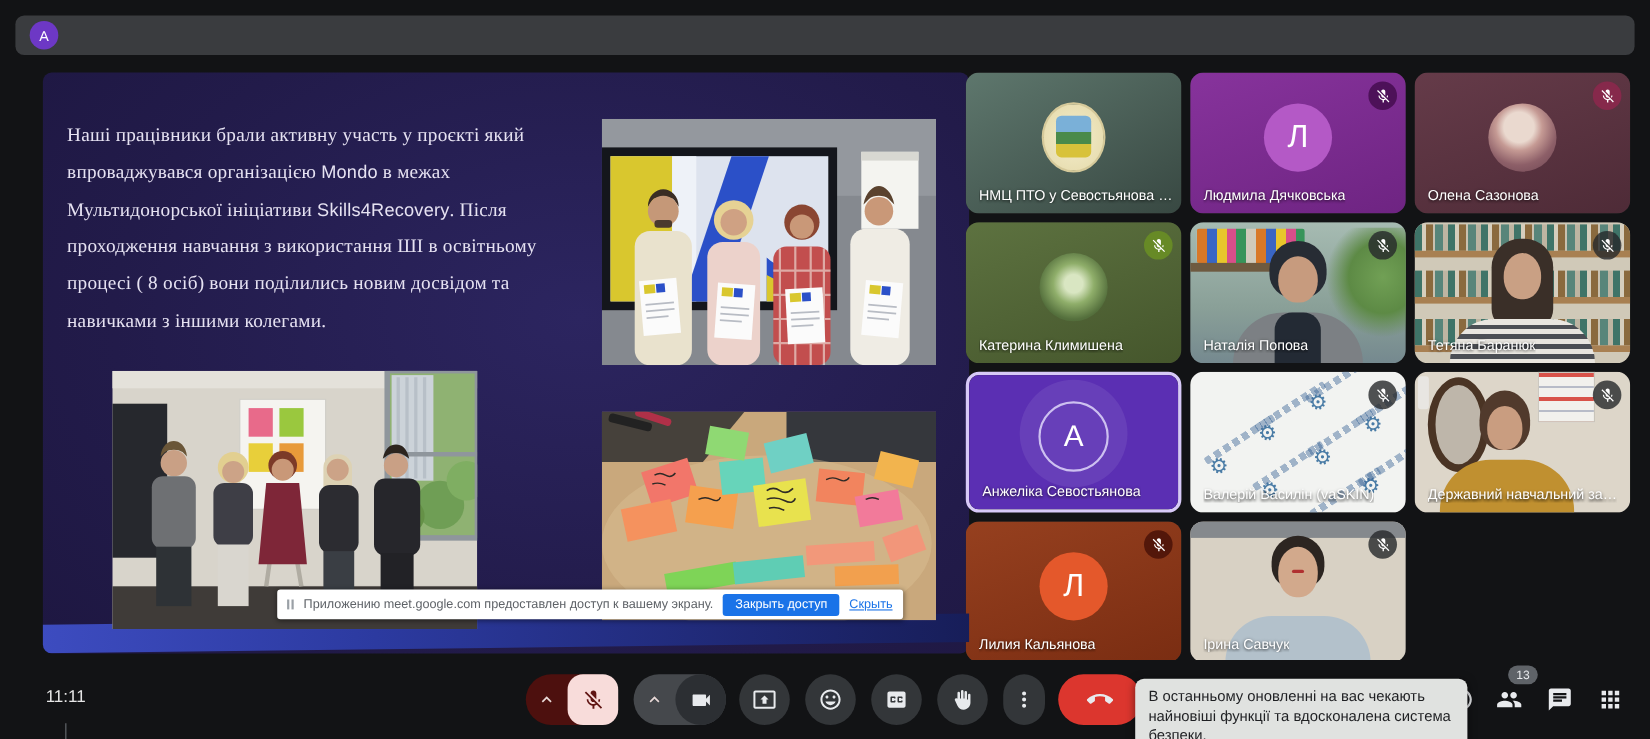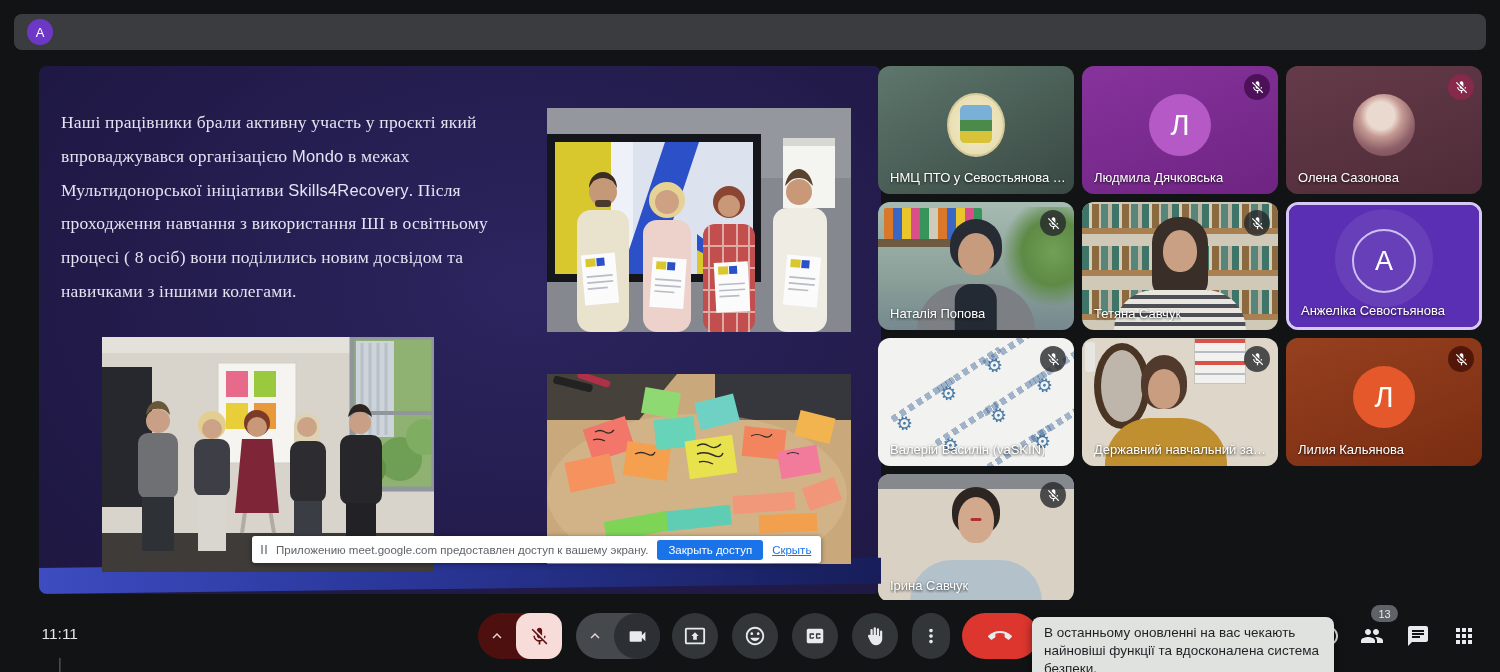--- a/index.html
+++ b/index.html
@@ -408,20 +408,31 @@
         <div class="avatar-circle av-saz"></div>
       </div>
       <span class="label">Олена Сазонова</span>
       <span class="badge-mute bm-maroon">
           <svg viewBox="0 0 24 24">
             <path d="M19 11h-1.7c0 .74-.16 1.43-.43 2.05l1.23 1.23c.56-.98.9-2.09.9-3.28zm-4.02.17c0-.06.02-.11.02-.17V5c0-1.66-1.34-3-3-3S9 3.34 9 5v.18l5.98 5.99zM4.27 3 3 4.27l6.01 6.01V11c0 1.66 1.33 3 2.99 3 .22 0 .44-.03.65-.08l1.66 1.66c-.71.33-1.5.52-2.31.52-2.76 0-5.3-2.1-5.3-5.1H5c0 3.41 2.72 6.23 6 6.72V21h2v-3.28c.91-.13 1.77-.45 2.54-.9L19.73 21 21 19.73 4.27 3z"></path>
           </svg>
         </span>
     </div>
 
+    <div class="tile">
+      <div class="scene sc-klym">
+        <div class="avatar-circle av-klym"></div>
+      </div>
+      <span class="label">Катерина Климишена</span>
+      <span class="badge-mute bm-green">
+          <svg viewBox="0 0 24 24">
+            <path d="M19 11h-1.7c0 .74-.16 1.43-.43 2.05l1.23 1.23c.56-.98.9-2.09.9-3.28zm-4.02.17c0-.06.02-.11.02-.17V5c0-1.66-1.34-3-3-3S9 3.34 9 5v.18l5.98 5.99zM4.27 3 3 4.27l6.01 6.01V11c0 1.66 1.33 3 2.99 3 .22 0 .44-.03.65-.08l1.66 1.66c-.71.33-1.5.52-2.31.52-2.76 0-5.3-2.1-5.3-5.1H5c0 3.41 2.72 6.23 6 6.72V21h2v-3.28c.91-.13 1.77-.45 2.54-.9L19.73 21 21 19.73 4.27 3z"></path>
+          </svg>
+        </span>
+    </div>
 
     <div class="tile">
       <div class="scene sc-pop">
         <div class="p-binders"></div>
           <div class="p-shelf"></div>
           <div class="p-plant"></div>
         <div class="v-hair"></div>
           <div class="v-face"></div>
           <div class="v-body"></div>
       </div>
@@ -438,21 +449,21 @@
         <div class="book-row" style="top:2px"></div>
           <div class="shelf-bar" style="top:26px"></div>
         <div class="book-row" style="top:44px"></div>
           <div class="shelf-bar" style="top:68px"></div>
         <div class="book-row" style="top:88px"></div>
           <div class="shelf-bar" style="top:112px"></div>
         <div class="v-hair"></div>
           <div class="v-face"></div>
           <div class="v-body"></div>
       </div>
-      <span class="label">Тетяна Савчук</span>
+      <span class="label">Тетяна Баранюк</span>
       <span class="badge-mute bm-gray">
           <svg viewBox="0 0 24 24">
             <path d="M19 11h-1.7c0 .74-.16 1.43-.43 2.05l1.23 1.23c.56-.98.9-2.09.9-3.28zm-4.02.17c0-.06.02-.11.02-.17V5c0-1.66-1.34-3-3-3S9 3.34 9 5v.18l5.98 5.99zM4.27 3 3 4.27l6.01 6.01V11c0 1.66 1.33 3 2.99 3 .22 0 .44-.03.65-.08l1.66 1.66c-.71.33-1.5.52-2.31.52-2.76 0-5.3-2.1-5.3-5.1H5c0 3.41 2.72 6.23 6 6.72V21h2v-3.28c.91-.13 1.77-.45 2.54-.9L19.73 21 21 19.73 4.27 3z"></path>
           </svg>
         </span>
     </div>
 
     <div class="tile active">
       <div class="scene sc-anzh">
         <div class="glow"></div>

